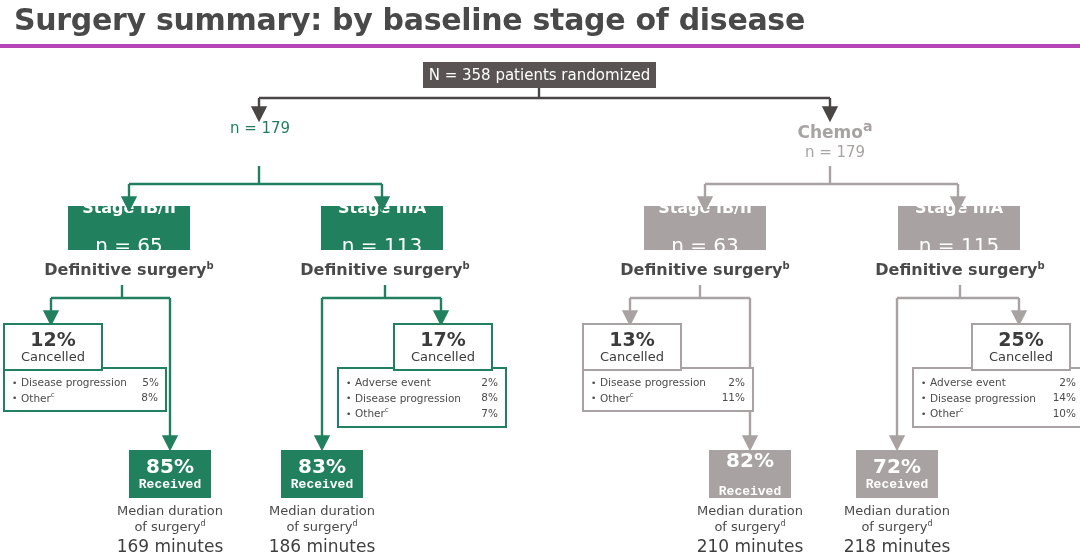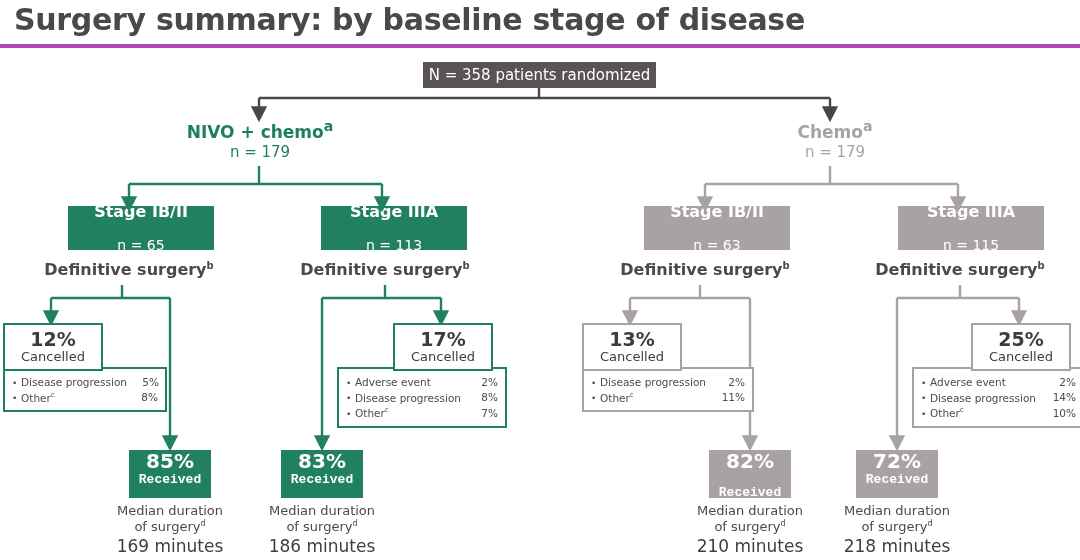--- a/index.html
+++ b/index.html
@@ -68,32 +68,32 @@
     font-size: 15px;
     display: block;
     margin-top: 2px;
   }
   .arm-nivo { left: 160px; top: 118px; width: 200px; color: #1f7f5c; }
   .arm-chemo { left: 735px; top: 118px; width: 200px; color: #a8a3a3; }
 
   
   .stage-box {
     position: absolute;
-    width: 146px;
+    width: 122px;
     height: 44px;
     color: #ffffff;
     text-align: center;
     display: flex;
     flex-direction: column;
     align-items: center;
     justify-content: center;
     line-height: 1.12;
   }
   .stage-box .st-name { font-size: 16px; font-weight: bold; }
-  .stage-box .st-n { font-size: 14px; margin-top: 17px; }
+  .stage-box .st-n { font-size: 20px; margin-top: 17px; }
   .stage-green { background: #21815e; }
   .stage-gray  { background: #a9a2a2; }
 
   
   .def-surgery {
     position: absolute;
     width: 230px;
     text-align: center;
     font-size: 16px;
     font-weight: 600;
@@ -146,20 +146,21 @@
 
   
   .recv-box {
     position: absolute;
     width: 82px;
     height: 48px;
     color: #ffffff;
     display: flex;
     flex-direction: column;
     align-items: center;
+    justify-content: center;
     line-height: 1.1;
   }
   .recv-box .r-pct { font-size: 20px; font-weight: bold; }
   .recv-box .r-lbl { font-size: 13px; font-weight: bold; margin-top: 1px; font-family: Liberation Mono, monospace; }
   .recv-caption {
     position: absolute;
     width: 170px;
     text-align: center;
     font-size: 13px;
     font-weight: normal;
@@ -252,21 +253,20 @@
     <path d="M960,285 L960,298"></path>
     <path d="M897,298 L1019,298"></path>
     <path d="M1019,298 L1019,318" marker-end="url(#arrow-gray)"></path>
     <path d="M897,298 L897,443" marker-end="url(#arrow-gray)"></path>
   </g>
 </svg>
 
 <div class="top-box">N = 358 patients randomized</div>
 
 <div class="arm-label arm-nivo">
-  <span class="arm-name"><span>NIVO + chemo</span><sup>a</sup></span>
   <span class="arm-n">n = 179</span>
 </div>
 <div class="arm-label arm-chemo">
   <span class="arm-name"><span>Chemo</span><sup>a</sup></span>
   <span class="arm-n">n = 179</span>
 </div>
 
 <div class="stage-box stage-green" style="left:68px; top:206px;">
   <span class="st-name">Stage IB/II</span>
   <span class="st-n">n = 65</span>

